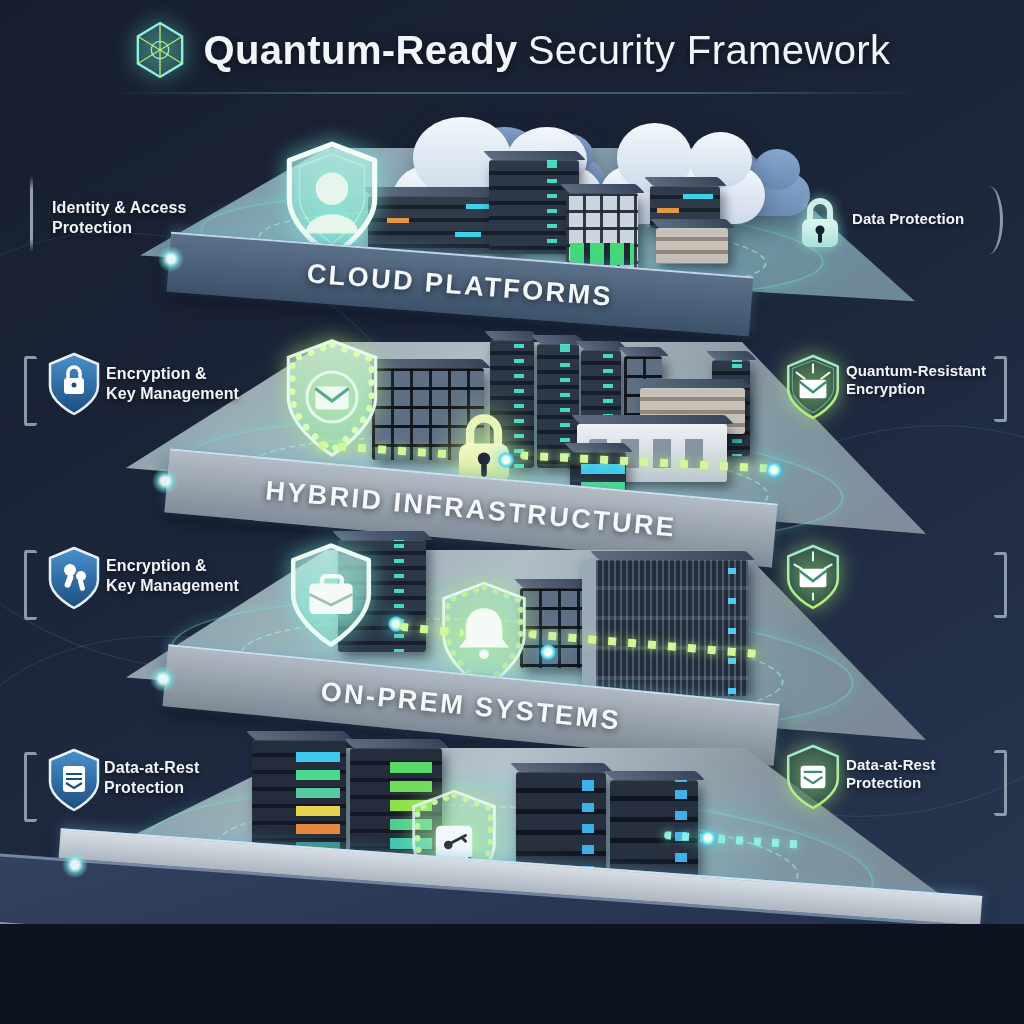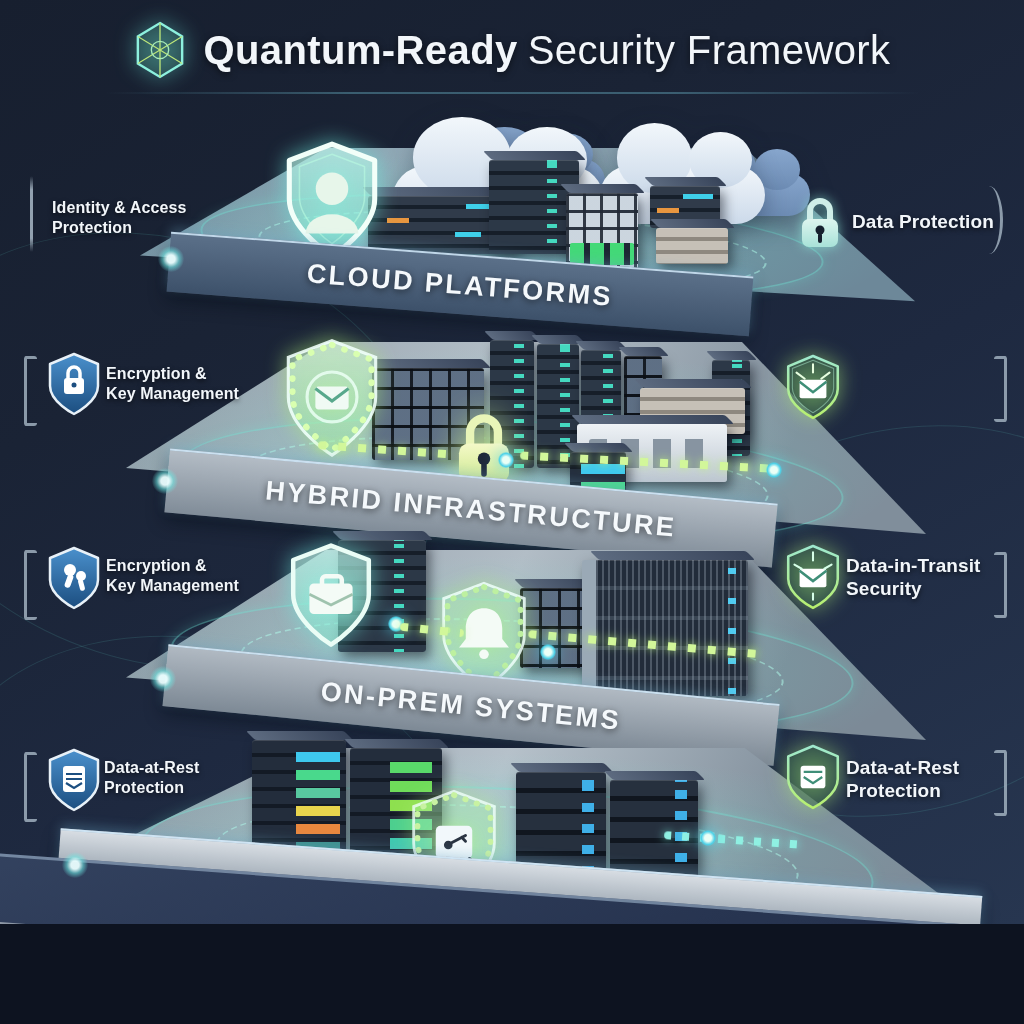--- a/index.html
+++ b/index.html
@@ -95,21 +95,21 @@
 
   
   .glow-cyan{filter:drop-shadow(0 0 10px rgba(110,240,225,.85));}
   .glow-green{filter:drop-shadow(0 0 10px rgba(176,240,120,.85));}
   .glow-soft{filter:drop-shadow(0 0 6px rgba(140,230,215,.75));}
   .abs{position:absolute;}
 
   
   .ann-text{position:absolute;font-weight:700;line-height:1.22;text-shadow:0 2px 5px rgba(0,0,0,.6);letter-spacing:.1px;}
   .ann-text.lft{font-size:16px;}
-  .ann-text.rgt{font-size:19px;}
+  .ann-text.rgt{font-size:15px;}
   .ann-line{position:absolute;width:3px;border-radius:2px;background:linear-gradient(180deg,rgba(168,184,198,0),#a8b8c6 18%,#a8b8c6 82%,rgba(168,184,198,0));opacity:.85;}
   .brk-l{position:absolute;width:10px;border-left:3px solid #a8b8c6;border-top:3px solid #a8b8c6;border-bottom:3px solid #a8b8c6;border-radius:3px;opacity:.8;}
   .brk-r{position:absolute;width:10px;border-right:3px solid #a8b8c6;border-top:3px solid #a8b8c6;border-bottom:3px solid #a8b8c6;border-radius:3px;opacity:.8;}
   .curve-r{position:absolute;width:14px;border-right:3px solid #a8b8c6;border-radius:0 14px 14px 0/0 34px 34px 0;opacity:.8;}
 </style>
 </head>
 <body>
 
 <div class="canvas">
 
@@ -329,20 +329,24 @@
     <div>Key Management</div>
   </div>
 
   <svg class="abs glow-green" style="left:784px;top:354px" width="58" height="66" viewBox="0 0 56 64">
     <path d="M28 2 L52 12 V34 C52 50 28 62 28 62 C28 62 4 50 4 34 V12 Z" fill="rgba(40,80,70,.45)" stroke="url(#gGreenS)" stroke-width="2.5" stroke-linejoin="round"></path>
     <path d="M28 6 L48 14 V33 C48 46 28 57 28 57 C28 57 8 46 8 33 V14 Z" fill="none" stroke="rgba(190,255,225,.45)" stroke-width="1"></path>
     <rect x="15" y="25" width="26" height="18" rx="2" fill="#fff"></rect>
     <path d="M15 27 L28 37 L41 27" fill="none" stroke="#3f8f78" stroke-width="2.5"></path>
     <path d="M28 10 v8 M12 18 l8 6 M44 18 l-8 6" stroke="#e8ffe0" stroke-width="2" stroke-linecap="round"></path>
   </svg>
+  <div class="ann-text rgt" style="left:846px;top:362px">
+    <div>Quantum-Resistant</div>
+    <div>Encryption</div>
+  </div>
   <div class="brk-r" style="left:994px;top:356px;height:60px"></div>
 
   <div class="brk-l" style="left:24px;top:550px;height:64px"></div>
   <svg class="abs" style="left:46px;top:546px" width="56" height="64" viewBox="0 0 56 64">
     <path d="M28 2 L52 12 V34 C52 50 28 62 28 62 C28 62 4 50 4 34 V12 Z" fill="url(#gBlue)" stroke="#e8f1f8" stroke-width="2.5" stroke-linejoin="round"></path>
     <circle cx="24" cy="24" r="6" fill="#fff"></circle>
     <rect x="20" y="28" width="6" height="14" rx="3" fill="#fff" transform="rotate(20 23 35)"></rect>
     <circle cx="35" cy="30" r="5" fill="#fff"></circle>
     <rect x="33" y="33" width="5" height="12" rx="2.5" fill="#fff" transform="rotate(-15 35 39)"></rect>
   </svg>
@@ -350,24 +354,20 @@
     <div>Encryption &amp;</div>
     <div>Key Management</div>
   </div>
 
   <svg class="abs glow-green" style="left:784px;top:544px" width="58" height="66" viewBox="0 0 56 64">
     <path d="M28 2 L52 12 V34 C52 50 28 62 28 62 C28 62 4 50 4 34 V12 Z" fill="rgba(40,80,70,.45)" stroke="url(#gGreenS)" stroke-width="2.5" stroke-linejoin="round"></path>
     <rect x="15" y="24" width="26" height="18" rx="2" fill="#fff"></rect>
     <path d="M15 26 L28 36 L41 26" fill="none" stroke="#3f8f78" stroke-width="2.5"></path>
     <path d="M28 8 v8 M10 20 l7 4 M46 20 l-7 4 M28 48 v6" stroke="#d6ffe8" stroke-width="2" stroke-linecap="round"></path>
   </svg>
-  <div class="ann-text rgt" style="left:846px;top:554px">
-    <div>Data-in-Transit</div>
-    <div>Security</div>
-  </div>
   <div class="brk-r" style="left:994px;top:552px;height:60px"></div>
 
   <div class="brk-l" style="left:24px;top:752px;height:64px"></div>
   <svg class="abs" style="left:46px;top:748px" width="56" height="64" viewBox="0 0 56 64">
     <path d="M28 2 L52 12 V34 C52 50 28 62 28 62 C28 62 4 50 4 34 V12 Z" fill="url(#gBlue)" stroke="#e8f1f8" stroke-width="2.5" stroke-linejoin="round"></path>
     <rect x="17" y="18" width="22" height="26" rx="3" fill="#fff"></rect>
     <path d="M20 26 h16 M20 31 h16 M20 35 l8 5 l8 -5" fill="none" stroke="#1c4e80" stroke-width="2.2"></path>
   </svg>
   <div class="ann-text lft" style="left:104px;top:758px">
     <div>Data-at-Rest</div>

